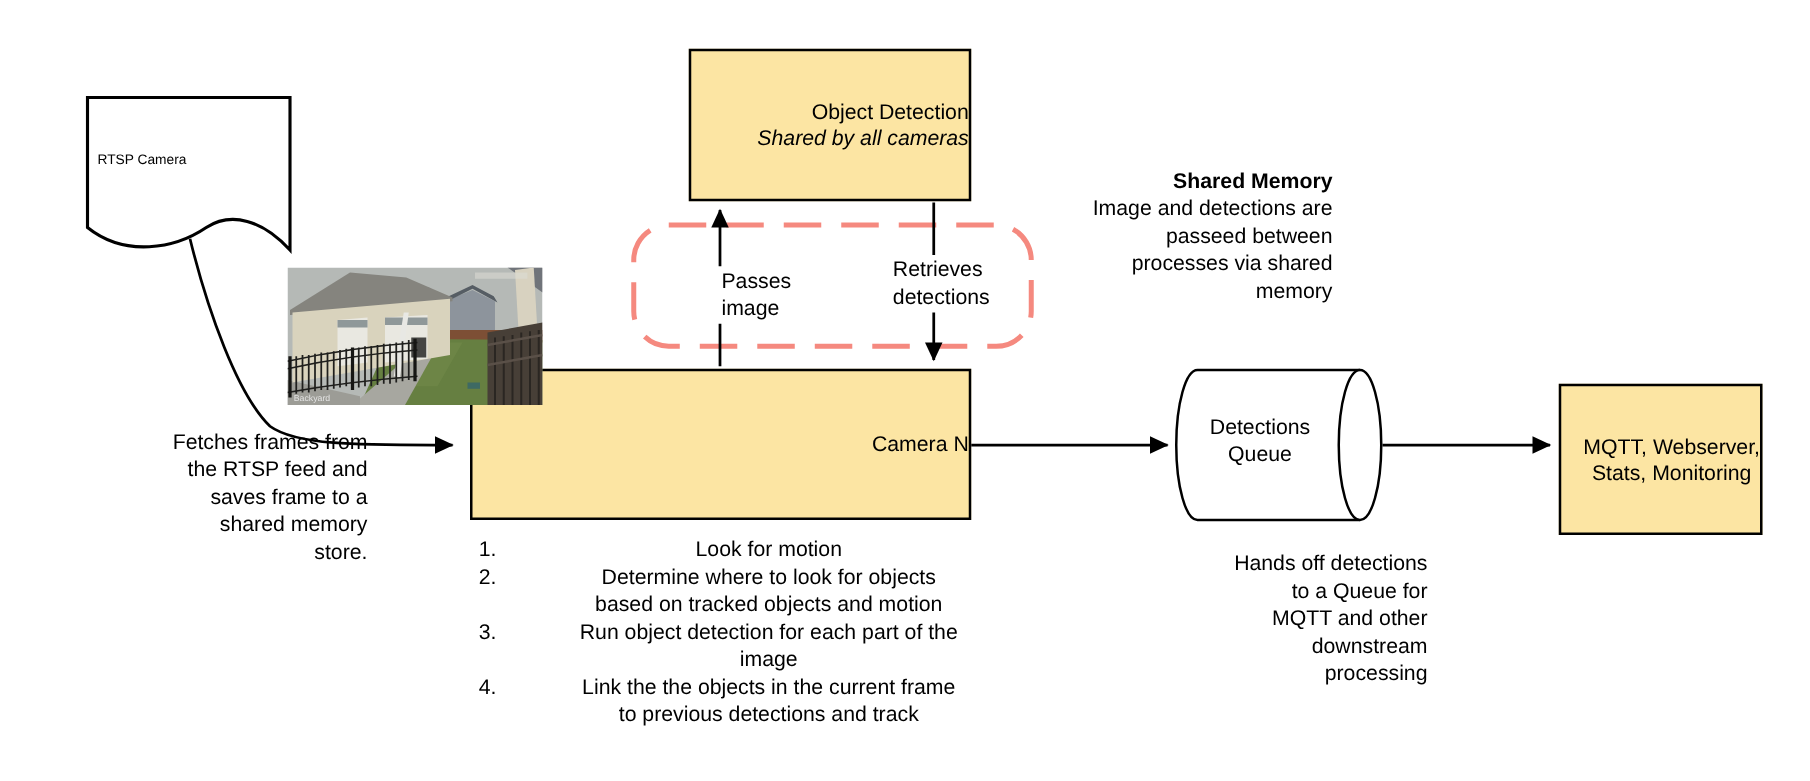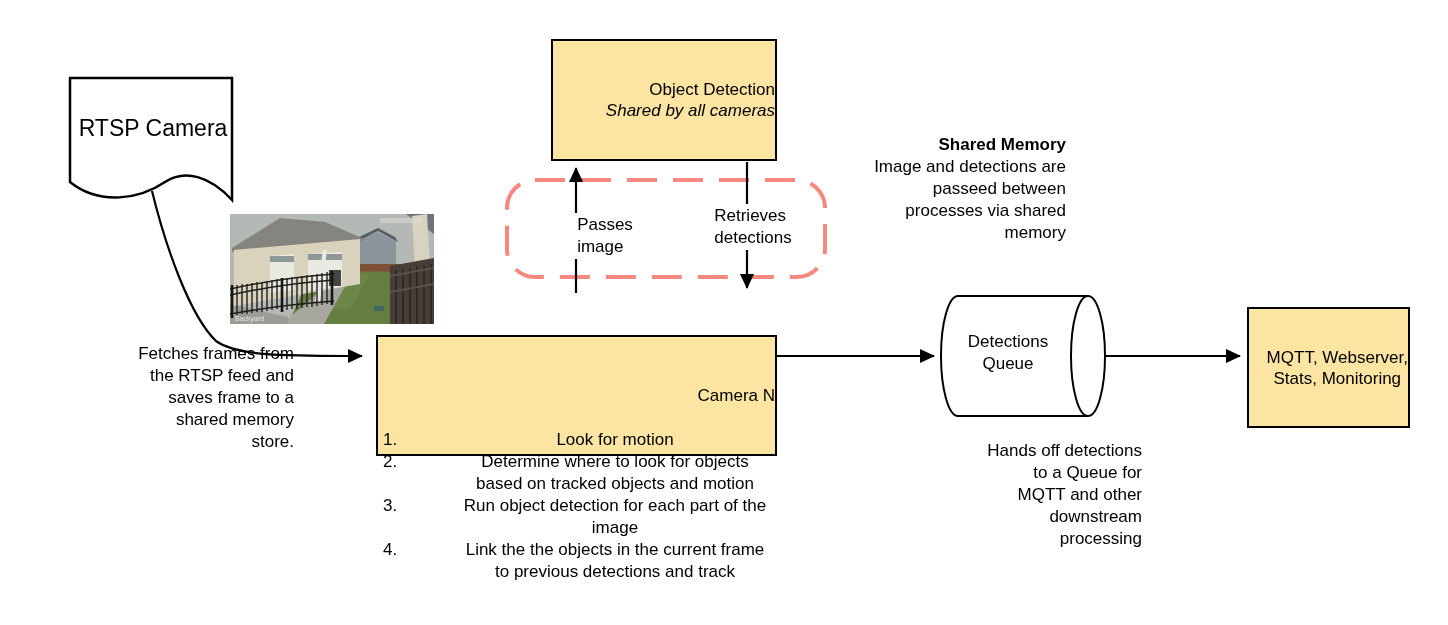--- a/index.html
+++ b/index.html
@@ -13,21 +13,21 @@
   .node {
     position:absolute; box-sizing:border-box;
     border:2px solid var(--node-border,#000);
     background:var(--node-fill,#FCE5A3);
     display:flex; flex-direction:column; align-items:flex-end; justify-content:center;
     text-align:center; font-size:17px; line-height:21px;
   }
   .node .subtitle { font-style:italic;margin-left:43px; }
   .note { position:absolute; font-size:17px; line-height:22px;text-align:right; }
   .note .note-title { font-weight:bold; }
-  .shape-label { position:absolute; font-size:23px; line-height:21px; text-align:center; }
+  .shape-label { position:absolute; font-size:11px; line-height:21px; }
   .line-label {
     position:absolute; transform:translate(-50%,-50%);
     background:#ffffff; padding:1px 6px;
     font-size:17px; line-height:22px; text-align:left; white-space:pre-line;
   }
   .queue-label { position:absolute; font-size:17px; line-height:22px; text-align:center; white-space:pre-line; }
   .steps { position:absolute; font-size:17px; line-height:22px; }
   .step-row { display:flex; }
   .step-num { width:52px; flex:0 0 52px; }
   .step-text { white-space:pre-line; width:360px;text-align:center; }
@@ -41,21 +41,21 @@
   <svg class="abs" style="left:68px; top:76px;" width="168" height="132" viewBox="0 0 168 132">
     <path d="M2,2 L164,2 L164,124 C142,100 117,93 97,106 C72,123 32,130 2,106 Z" fill="#ffffff" style="stroke:var(--node-border,#000)" stroke-width="2.5"></path>
   </svg>
   <div class="shape-label" style="left:78px; top:118px; width:150px;">RTSP Camera</div>
 
   <div class="node" style="left:551px; top:39px; width:226px; height:122px;">
     <div>Object Detection</div>
     <div class="subtitle">Shared by all cameras</div>
   </div>
 
-  <div class="node" style="left:376px; top:295px; width:401px; height:121px;margin-top:40px;">
+  <div class="node" style="left:376px; top:295px; width:401px; height:121px;">
     <div>Camera N</div>
   </div>
 
   <div class="node" style="left:1247px; top:295px; width:163px; height:121px;margin-top:12px;">
     <div class="pre">MQTT, Webserver,
 Stats, Monitoring</div>
   </div>
 
   <svg class="overlay" width="1448" height="625" viewBox="0 0 1448 625">
     <defs>

